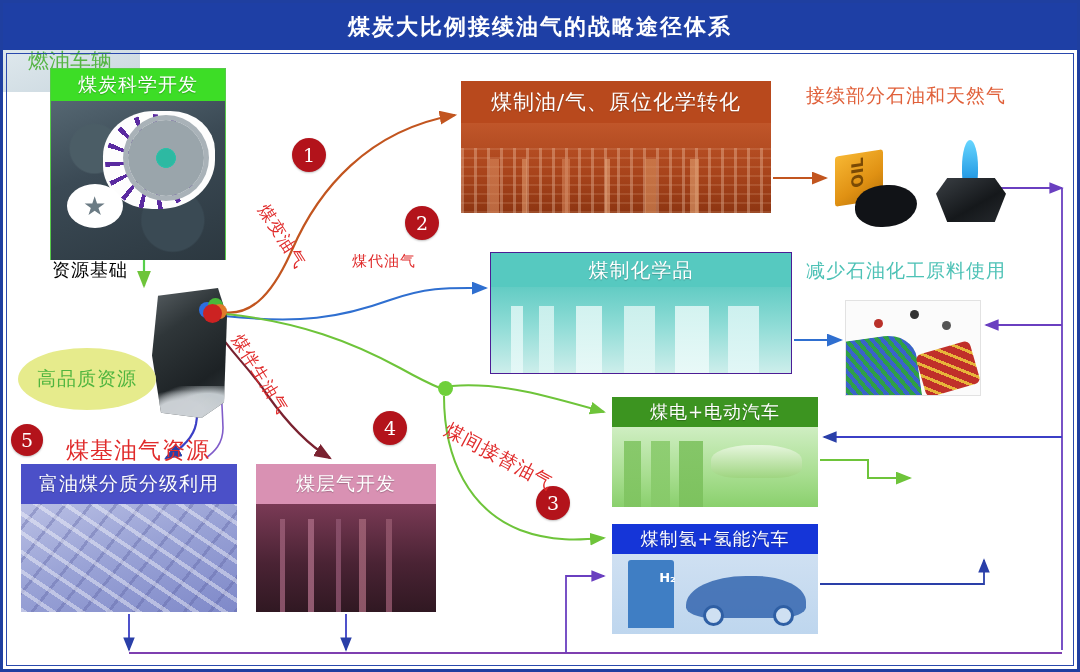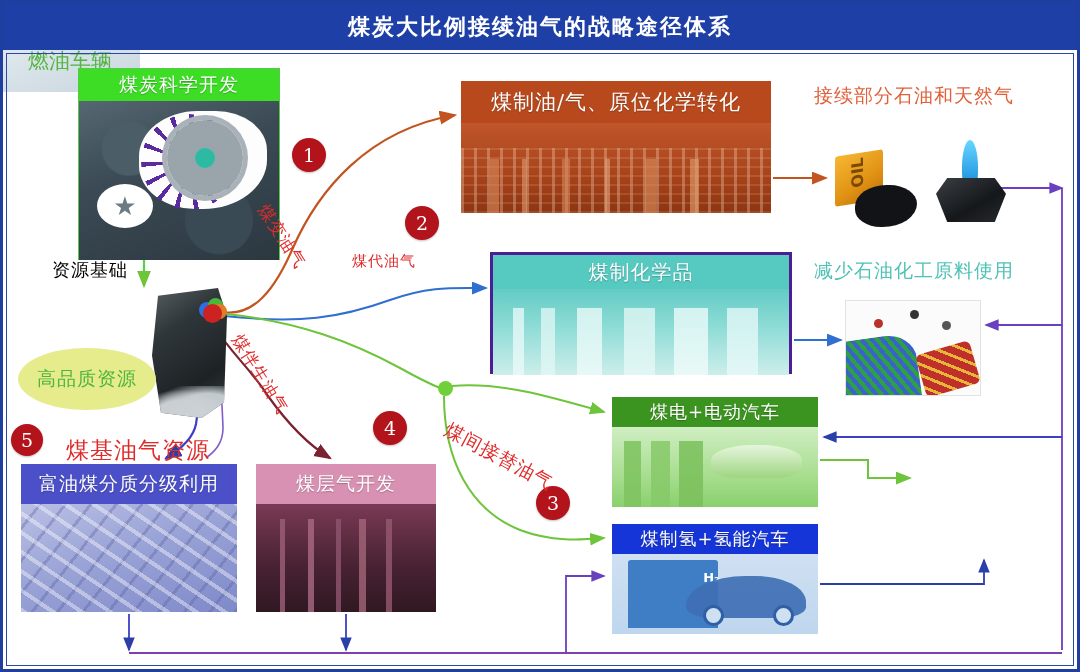--- a/index.html
+++ b/index.html
@@ -42,21 +42,21 @@
   .card .hdr{
     width:100%;box-sizing:border-box;
     display:flex;align-items:center;justify-content:center;
     color:#ffffff;letter-spacing:1px;
     font-family:"DejaVu Serif","Liberation Serif",serif;
     text-shadow:0 1px 1px rgba(0,0,0,.25);
   }
   .card .pic{width:100%;position:relative;overflow:hidden;}
 
   
-  #coal-dev{left:50px;top:68px;width:202px;height:192px;border:1px solid #57c94a;margin-left:28px;}
+  #coal-dev{left:50px;top:68px;width:176px;height:192px;border:1px solid #57c94a;}
   #coal-dev .hdr{height:32px;background:#3ddd26;font-size:19px;color:#fff;}
   #coal-dev .pic{height:159px;
     background:
       radial-gradient(circle at 25% 30%, #4b5d66 0 14%, transparent 15%),
       radial-gradient(circle at 70% 75%, #3a4a54 0 18%, transparent 19%),
       linear-gradient(160deg,#556772 0%,#3b4a55 40%,#2c3840 100%);
   }
   #coal-dev .pic .white{
     position:absolute;left:30%;top:6%;width:64%;height:62%;
     background:#fdfdfd;border-radius:46% 40% 50% 44%;
@@ -152,21 +152,21 @@
     opacity:.55;}
   #card-ctl .pic:after{
     content:"";position:absolute;left:4%;bottom:0;width:92%;height:60%;
     background:
       linear-gradient(90deg,transparent 0 6%, #d98a5e 6% 9%, transparent 9% 17%,
         #e09a6e 17% 19%, transparent 19% 31%, #d4845a 31% 34%, transparent 34% 46%,
         #e3a379 46% 48%, transparent 48% 60%, #d9905f 60% 64%, transparent 64% 76%,
         #e2a172 76% 79%, transparent 79% 100%);
     opacity:.6;}
 
-  #card-chem{left:490px;top:252px;width:302px;height:122px;border:3px solid #4c1d95;}
+  #card-chem{left:490px;top:252px;width:302px;height:122px;border:1px solid #4c1d95;}
   #card-chem .hdr{height:34px;background:#56c9c0;font-size:20px;}
   #card-chem .pic{height:86px;
     background:linear-gradient(180deg,#63ccc4 0%,#8fdcd6 45%,#cdeeeb 100%);}
   #card-chem .pic:before{
     content:"";position:absolute;left:3%;bottom:0;width:94%;height:78%;
     background:
       linear-gradient(90deg,transparent 0 4%, #ecfbfa 4% 8%, transparent 8% 14%,
         #e3f8f6 14% 19%, transparent 19% 27%, #f0fcfb 27% 36%, transparent 36% 44%,
         #e7f9f7 44% 55%, transparent 55% 62%, #f2fdfc 62% 74%, transparent 74% 81%,
         #e9fafa 81% 92%, transparent 92% 100%);
@@ -182,21 +182,21 @@
   #card-ev .pic:after{
     content:"";position:absolute;right:8%;top:22%;width:44%;height:42%;
     border-radius:45% 45% 30% 30%;
     background:linear-gradient(180deg,#eaf7e2 0%,#9ed47f 100%);opacity:.9;}
 
   #card-h2{left:612px;top:524px;width:206px;height:110px;}
   #card-h2 .hdr{height:30px;background:#1535d8;font-size:18px;}
   #card-h2 .pic{height:80px;background:linear-gradient(180deg,#cfe0f2 0%,#bed6ee 100%);}
   #card-h2 .pic .pump{
     position:absolute;left:8%;top:8%;width:22%;height:84%;
-    background:#3f7ec4;border-radius:3px 3px 0 0;padding-left:44px;}
+    background:#3f7ec4;border-radius:3px 3px 0 0;}
   #card-h2 .pic .pump b{
     position:absolute;right:-2px;top:14%;color:#ffffff;font-size:13px;
     font-family:"DejaVu Sans","Liberation Sans",sans-serif;}
   #card-h2 .pic .car{
     position:absolute;left:36%;top:28%;width:58%;height:52%;
     background:#3f6fb4;border-radius:50% 42% 22% 22%/70% 62% 26% 26%;opacity:.92;}
   #card-h2 .pic .w1,#card-h2 .pic .w2{
     position:absolute;bottom:10%;width:15px;height:15px;border-radius:50%;
     border:3px solid #2f5fa4;background:#cfe0f2;}
   #card-h2 .pic .w1{left:44%;} #card-h2 .pic .w2{left:78%;}
@@ -223,21 +223,21 @@
 
   #card-alt{left:914px;top:464px;width:140px;height:92px;
     background:linear-gradient(160deg,#cfe0ea 0%,#dde7ec 40%,#c9d6de 100%);
     display:flex;flex-direction:column;align-items:center;justify-content:center;}
   #card-alt .l{color:#56b545;font-size:21px;line-height:1.45;
     font-family:"DejaVu Serif","Liberation Serif",serif;}
 
   
   .outcome-title{
     position:absolute;font-size:19px;letter-spacing:1px;
-    font-family:"DejaVu Serif","Liberation Serif",serif;white-space:nowrap;margin-left:8px;
+    font-family:"DejaVu Serif","Liberation Serif",serif;white-space:nowrap;
   }
   #oc-oilgas{left:806px;top:83px;color:#e0603a;}
   #oc-reduce{left:806px;top:258px;color:#4ec2b6;}
 
   
   #pict-oil{position:absolute;left:829px;top:145px;width:96px;height:86px;}
   #pict-oil .barrel{
     position:absolute;left:6px;top:8px;width:48px;height:50px;
     background:linear-gradient(150deg,#f7b733 0%,#e09113 60%,#b87208 100%);
     transform:skewY(-9deg);border-radius:3px;}

